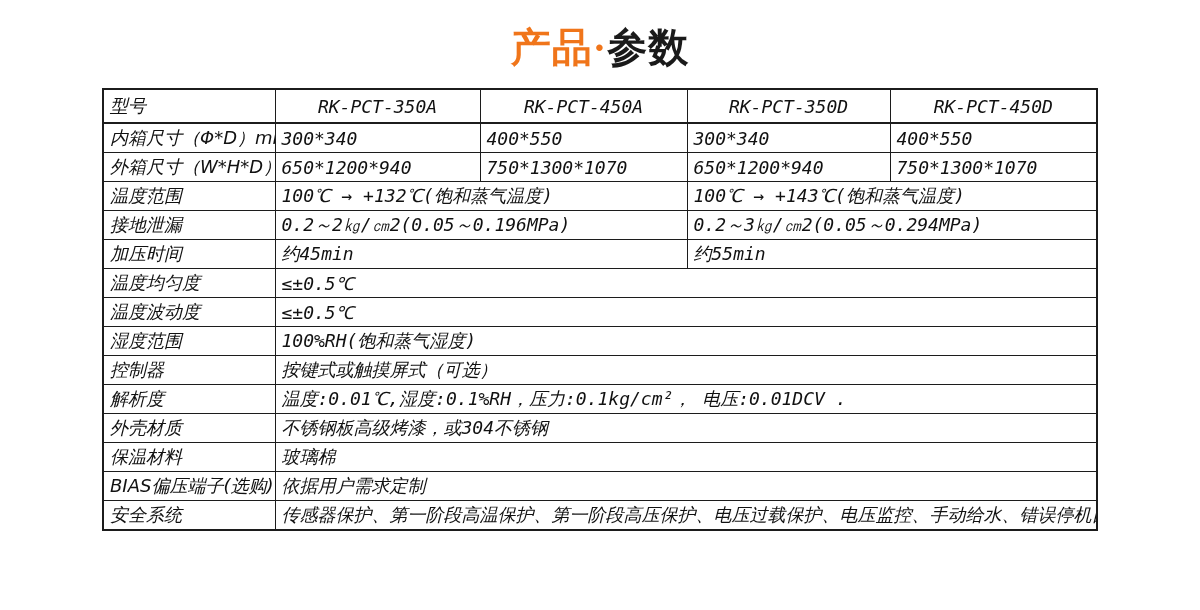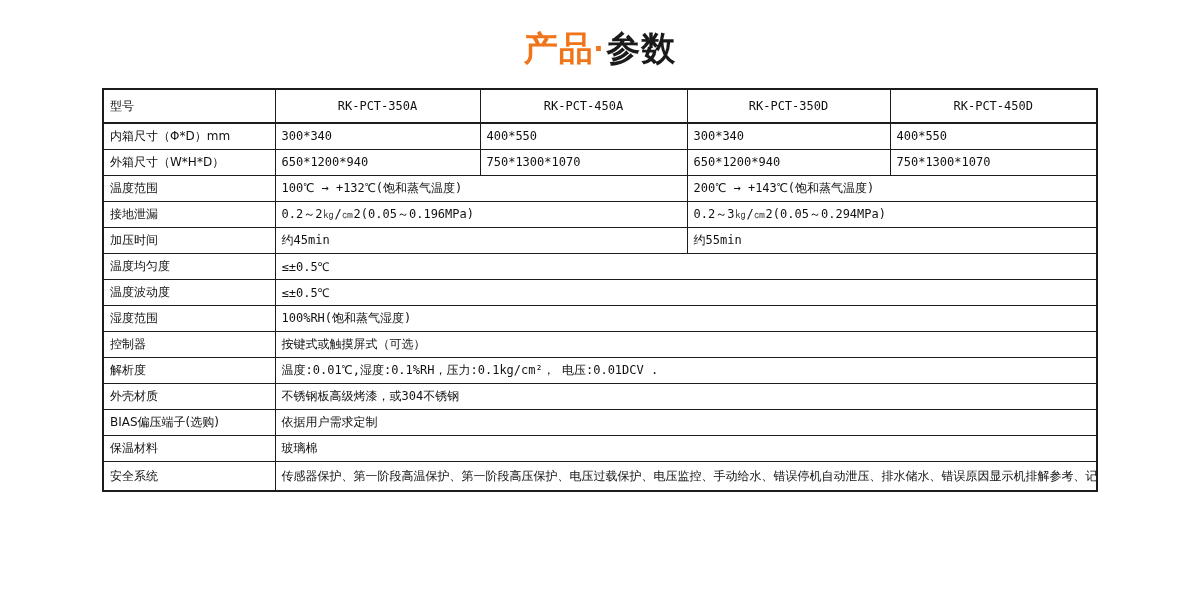--- a/index.html
+++ b/index.html
@@ -6,48 +6,49 @@
   html, body { background: #ffffff; }
   body {
     width: 1200px;
     height: 610px;
     font-family: "DejaVu Sans", "Liberation Sans", sans-serif;
     overflow: hidden;
   }
   .page-title {
     padding-top: 26px;
     text-align: center;
-    font-size: 34px;
+    font-size: 40px;
     font-weight: 700;
     letter-spacing: 1px;
     line-height: 44px;
-    font-family: Liberation Sans, sans-serif;
+    font-family: Liberation Serif, serif;
   }
   .page-title .accent { color: #f0751a; }
   .page-title .rest { color: #1a1a1a; }
 
   table.spec {
     width: 994px;
     margin: 18px auto 0 auto;
     border-collapse: collapse;
     table-layout: fixed;
     border: 2px solid #1c1c1c;
     font-family: "DejaVu Sans Mono", "Liberation Mono", monospace;
     color: #111111;
   }
   table.spec td, table.spec th {
     border: 1px solid #1c1c1c;
-    font-size: 12px;
+    font-size: 18px;
     font-weight: 400;
     padding: 2px 6px;
     height: 26px;
     vertical-align: middle;
     background: #ffffff;
     white-space: nowrap;
     overflow: hidden;
+    font-style: italic;
   }
   tr.header-row th { height: 34px; border-bottom: 2px solid #1c1c1c; }
   th.label-cell, td.label-cell {
     background: #f7f7f7;
     text-align: left;
     padding-left: 13px;
     font-family: "DejaVu Sans", "Liberation Sans", sans-serif;
   }
   th.label-cell { font-size: 16px; font-weight: 700; }
   th.model-cell { font-weight: 700; font-size: 15px; text-align: center; }
@@ -92,21 +93,21 @@
   <tr>
     <td class="label-cell">外箱尺寸（W*H*D）</td>
     <td class="center-cell">650*1200*940</td>
     <td class="center-cell">750*1300*1070</td>
     <td class="center-cell">650*1200*940</td>
     <td class="center-cell">750*1300*1070</td>
   </tr>
   <tr>
     <td class="label-cell">温度范围</td>
     <td class="center-cell" colspan="2">100℃ →  +132℃(饱和蒸气温度)</td>
-    <td class="center-cell" colspan="2">200℃ →  +143℃(饱和蒸气温度)</td>
+    <td class="center-cell" colspan="2">100℃ →  +143℃(饱和蒸气温度)</td>
   </tr>
   <tr>
     <td class="label-cell">接地泄漏</td>
     <td class="center-cell" colspan="2">0.2～2㎏/㎝2(0.05～0.196MPa)</td>
     <td class="center-cell" colspan="2">0.2～3㎏/㎝2(0.05～0.294MPa)</td>
   </tr>
   <tr>
     <td class="label-cell">加压时间</td>
     <td class="center-cell" colspan="2">约45min</td>
     <td class="center-cell" colspan="2">约55min</td>
@@ -129,25 +130,25 @@
   </tr>
   <tr>
     <td class="label-cell">解析度</td>
     <td class="span-cell" colspan="4">温度:0.01℃,湿度:0.1%RH，压力:0.1kg/cm²， 电压:0.01DCV .</td>
   </tr>
   <tr>
     <td class="label-cell">外壳材质</td>
     <td class="span-cell" colspan="4">不锈钢板高级烤漆，或304不锈钢</td>
   </tr>
   <tr>
+    <td class="label-cell">保温材料</td>
+    <td class="span-cell" colspan="4">玻璃棉</td>
+  </tr>
+  <tr>
     <td class="label-cell">BIAS偏压端子(选购)</td>
     <td class="span-cell" colspan="4">依据用户需求定制</td>
-  </tr>
-  <tr>
-    <td class="label-cell">保温材料</td>
-    <td class="span-cell" colspan="4">玻璃棉</td>
   </tr>
   <tr>
     <td class="label-cell tall-cell" style="white-space:nowrap">安全系统</td>
     <td class="span-cell tall-cell" colspan="4">传感器保护、第一阶段高温保护、第一阶段高压保护、电压过载保护、电压监控、手动给水、错误停机自动泄压、排水储水、错误原因显示机排解参考、记录错误功能、接地泄漏、湿度加热器高温保护、马达过载保护、错误侦测机安全保护</td>
   </tr>
 </tbody>
   </table>
 
 </body></html>

